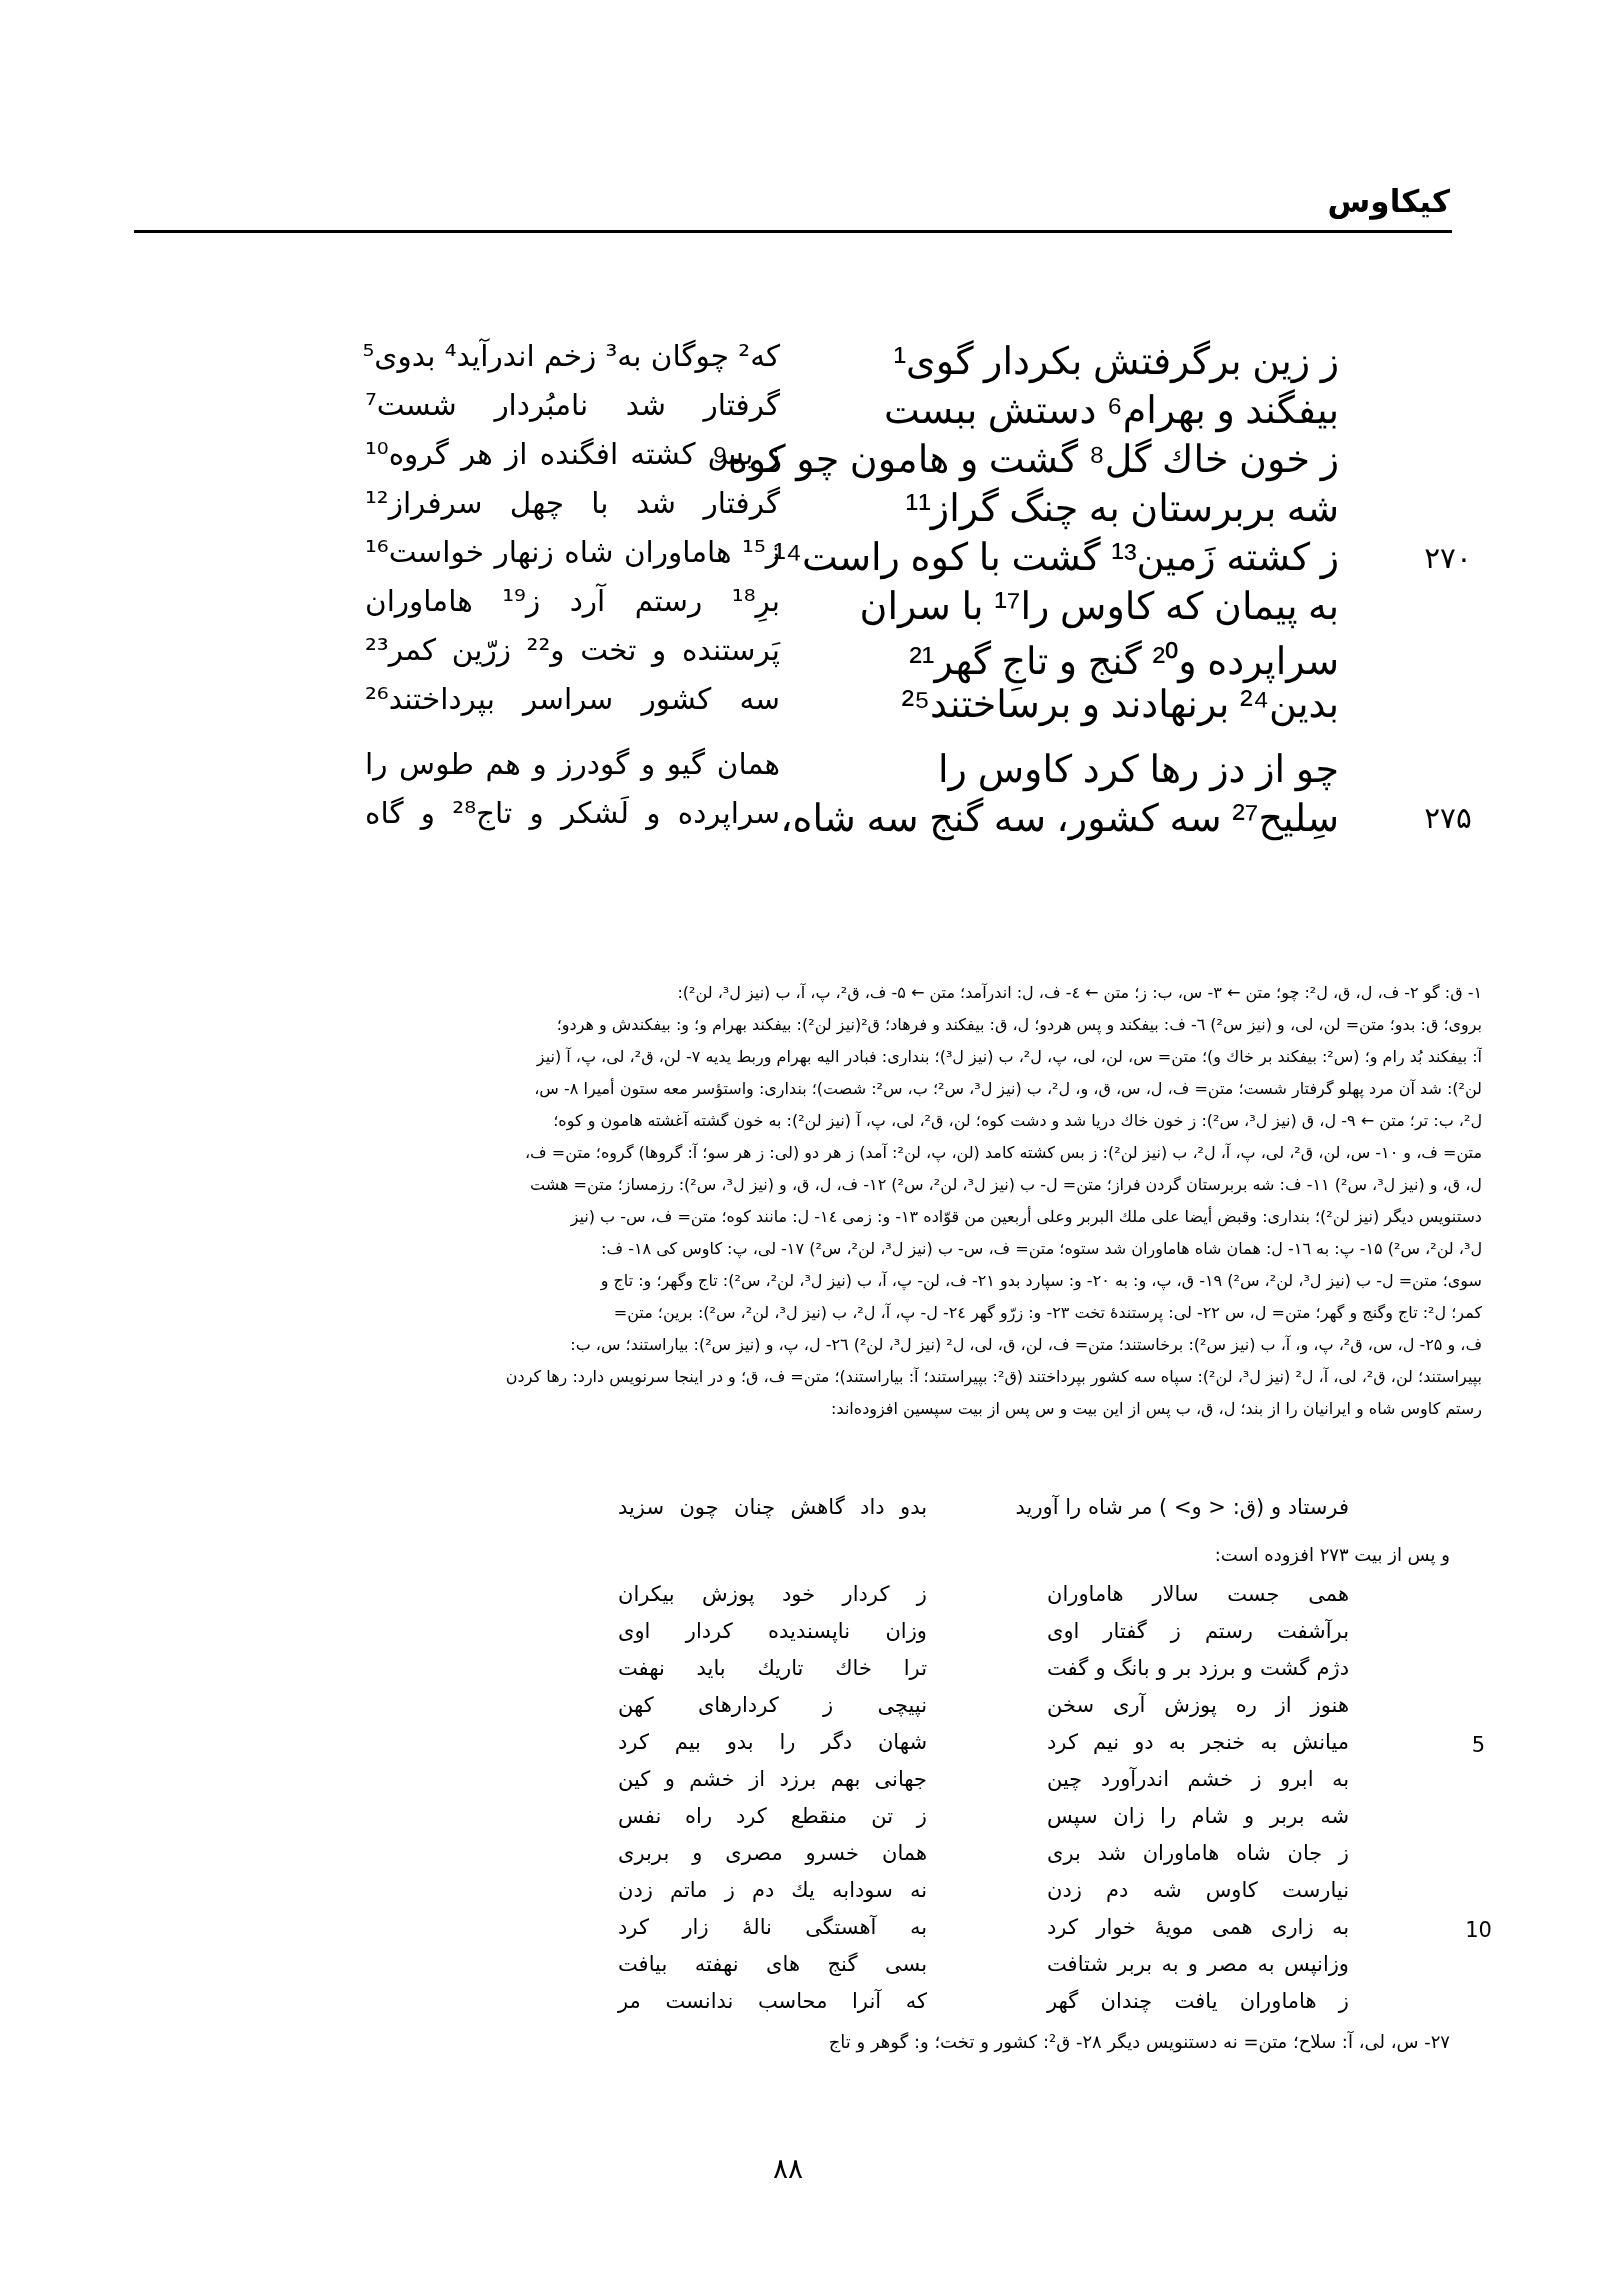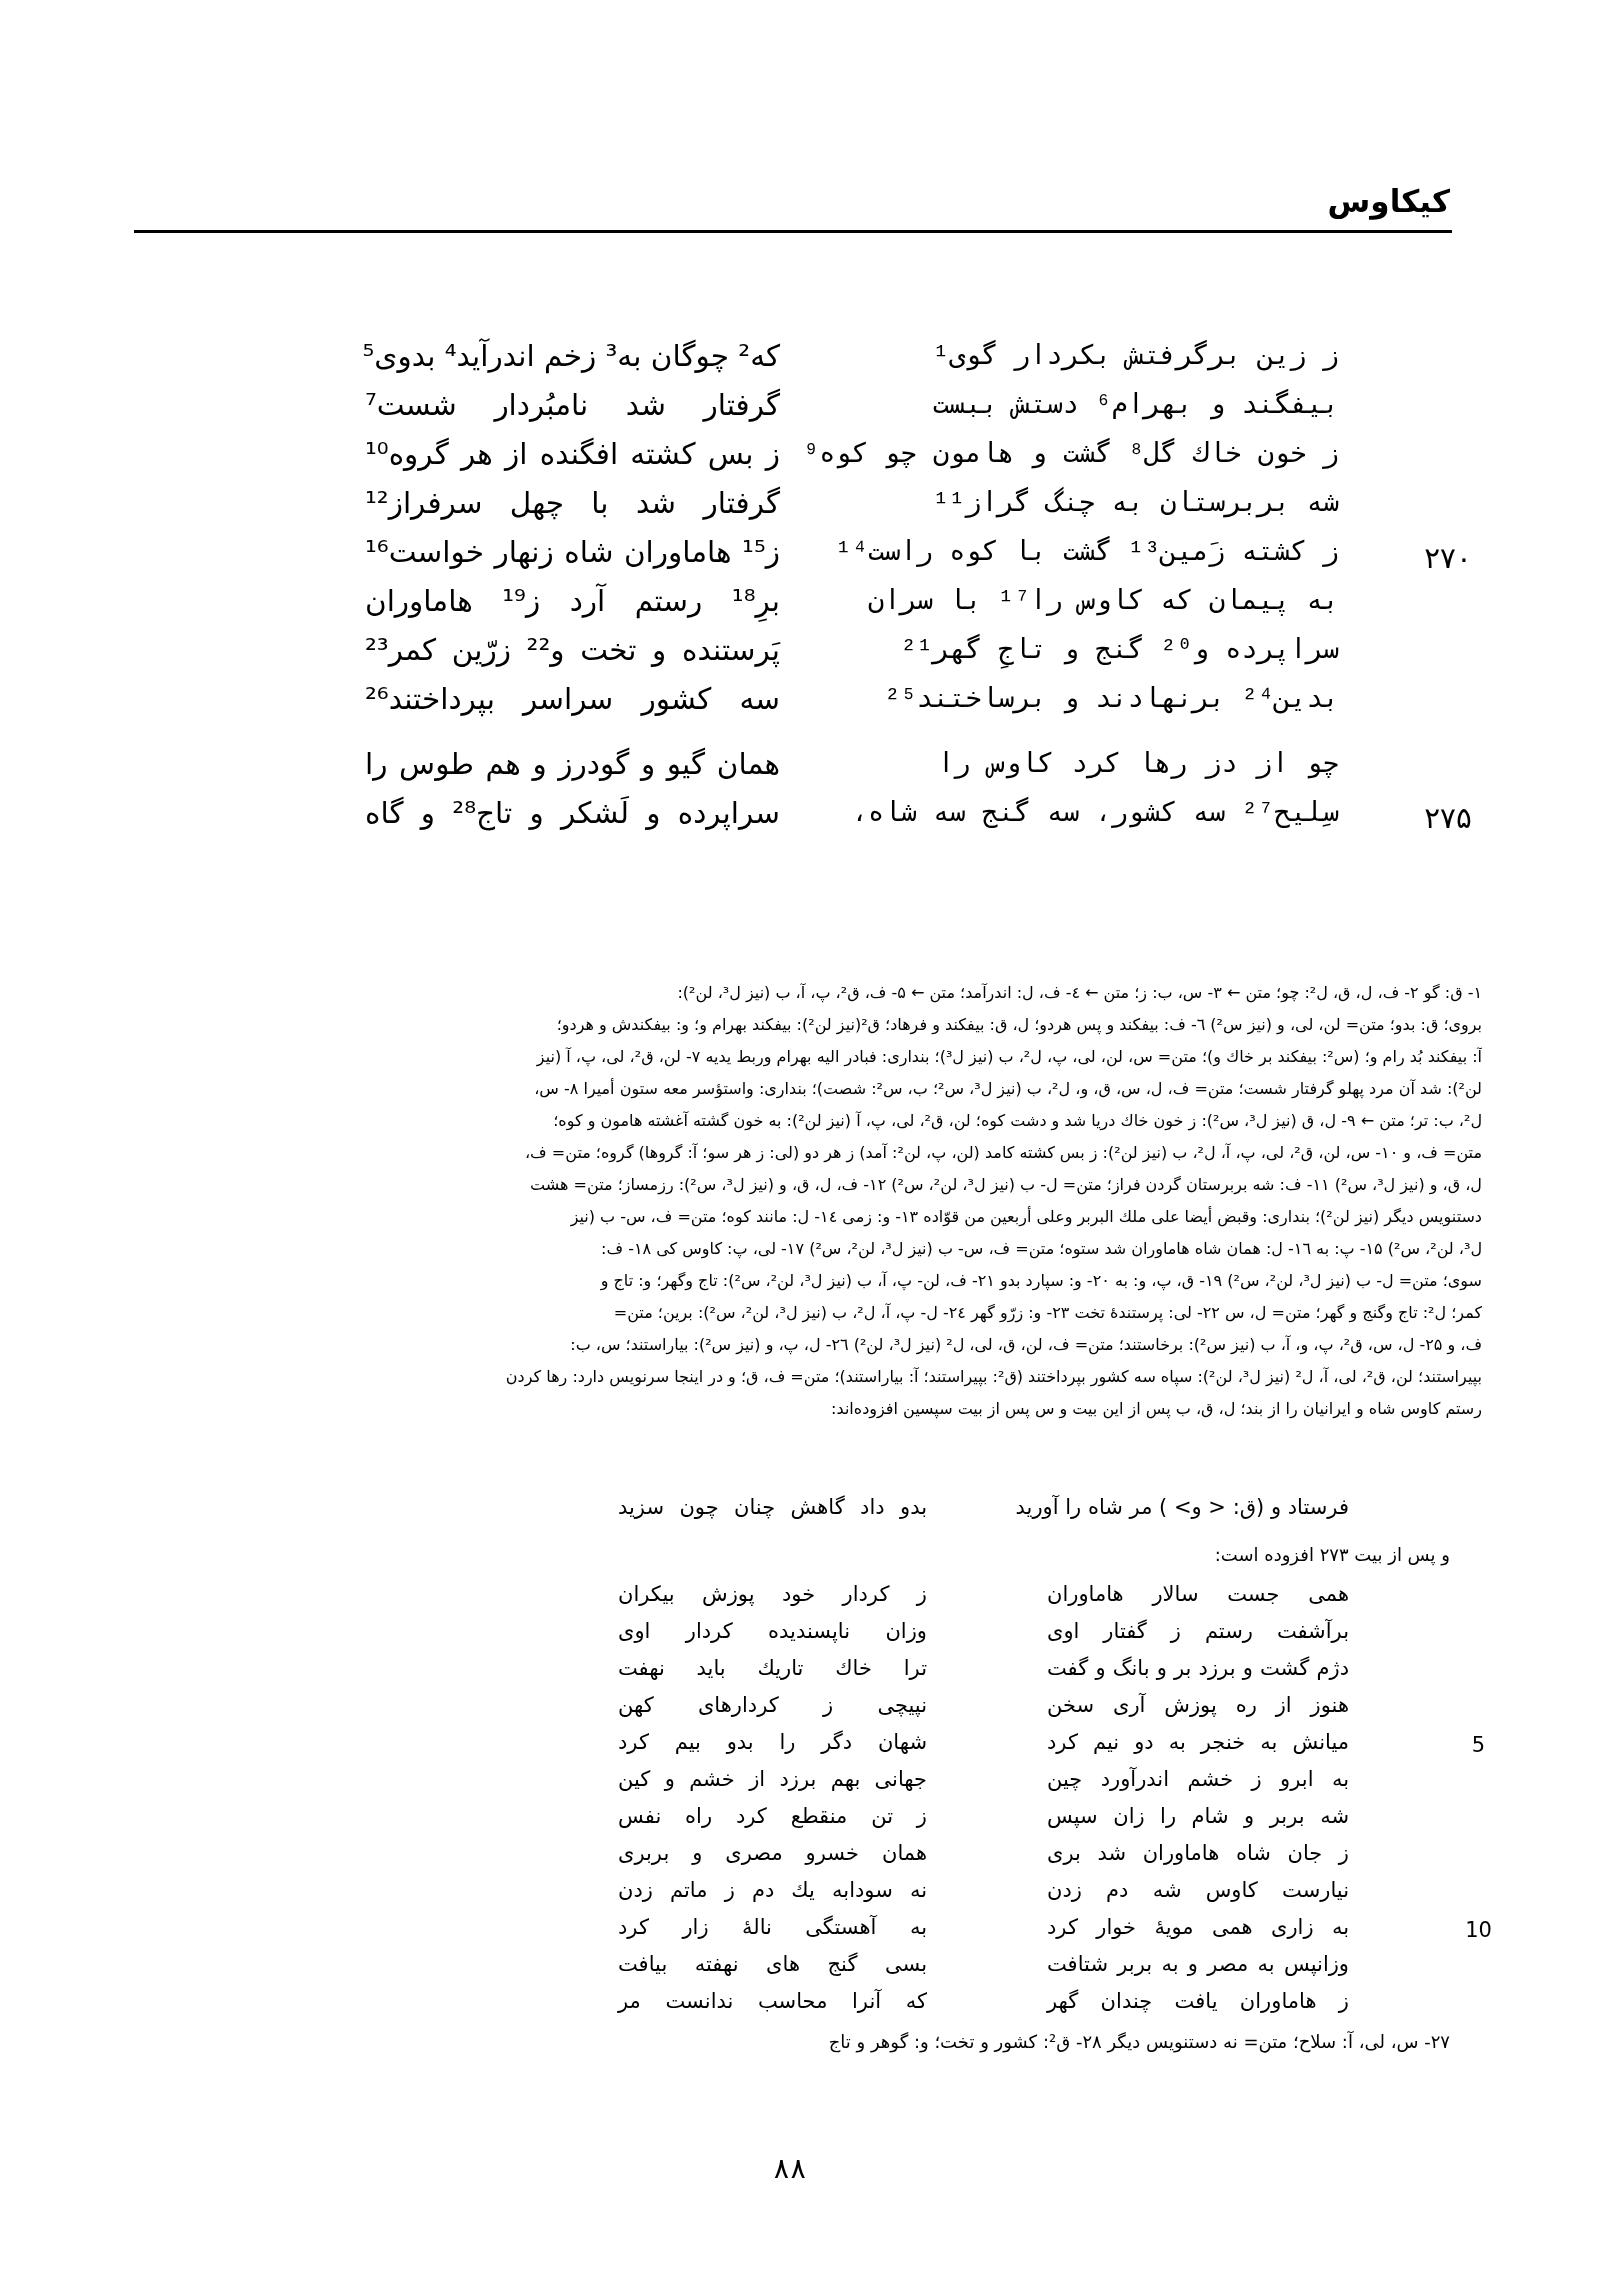--- a/index.html
+++ b/index.html
@@ -12,38 +12,38 @@
               direction: rtl; font-family: "DejaVu Sans", sans-serif; }
   .head-rule { position: absolute; left: 134px; top: 214px; width: 1318px; height: 2.8px; background: #000; }
 
   
   .verses { position: absolute; left: 232px; top: 323px; width: 1258px; direction: rtl; }
   .verse-row { position: relative; height: 49px; display: flex; flex-direction: row; align-items: baseline; }
   .verse-row.gap-before { margin-top: 15.5px; }
   .verse-num { position: absolute; right: 0; width: 84px; text-align: center; font-size: 29.5px; top: 5.6px;
                font-family: "DejaVu Sans", sans-serif; }
   .hemi-r { position: absolute; right: 151px; width: 401px; text-align: justify; text-align-last: justify;
-            font-size: 27px; font-family: Liberation Mono, monospace; white-space: nowrap; }
+            font-size: 38px; font-family: Liberation Sans, sans-serif; white-space: nowrap; }
   .hemi-l { position: absolute; right: 710px; width: 415px; text-align: justify; text-align-last: justify;
             font-size: 29.5px; font-family: "DejaVu Sans", sans-serif; white-space: nowrap; }
 
   
   .notes { position: absolute; left: 126px; top: 961px; width: 1356px; direction: rtl;
            font-family: "DejaVu Sans", sans-serif; font-size: 16px; line-height: 32px; text-align: justify; }
   .note-line { white-space: nowrap; overflow: hidden; height: 32px; }
 
   .var-verses { position: absolute; left: 295px; width: 1138px; direction: rtl; font-family: "DejaVu Sans", sans-serif; font-size: 21px; }
   .var-row { position: relative; height: 37px; }
   .var-num { position: absolute; right: -63px; width: 35px; font-size: 21px; text-align: center; top: 2.8px; }
   .var-r { position: absolute; right: 84px; width: 302px; text-align: justify; text-align-last: justify; white-space: nowrap; }
   .var-l { position: absolute; right: 506px; width: 309px; text-align: justify; text-align-last: justify; white-space: nowrap; }
 
   .intro-line { position: absolute; direction: rtl; font-family: "DejaVu Sans", sans-serif; font-size: 18px; white-space: nowrap; }
 
-  .page-num { position: absolute; left: 773px; top: 2136px; font-size: 28px; font-family: Liberation Mono, monospace; }
+  .page-num { position: absolute; left: 773px; top: 2136px; font-size: 28px; font-family: Liberation Sans, sans-serif; }
 </style>
 </head>
 <body>
 
 <div class="page">
 
   <div class="run-head">کیکاوس</div>
   <div class="head-rule"></div>
 
   <div class="verses">

